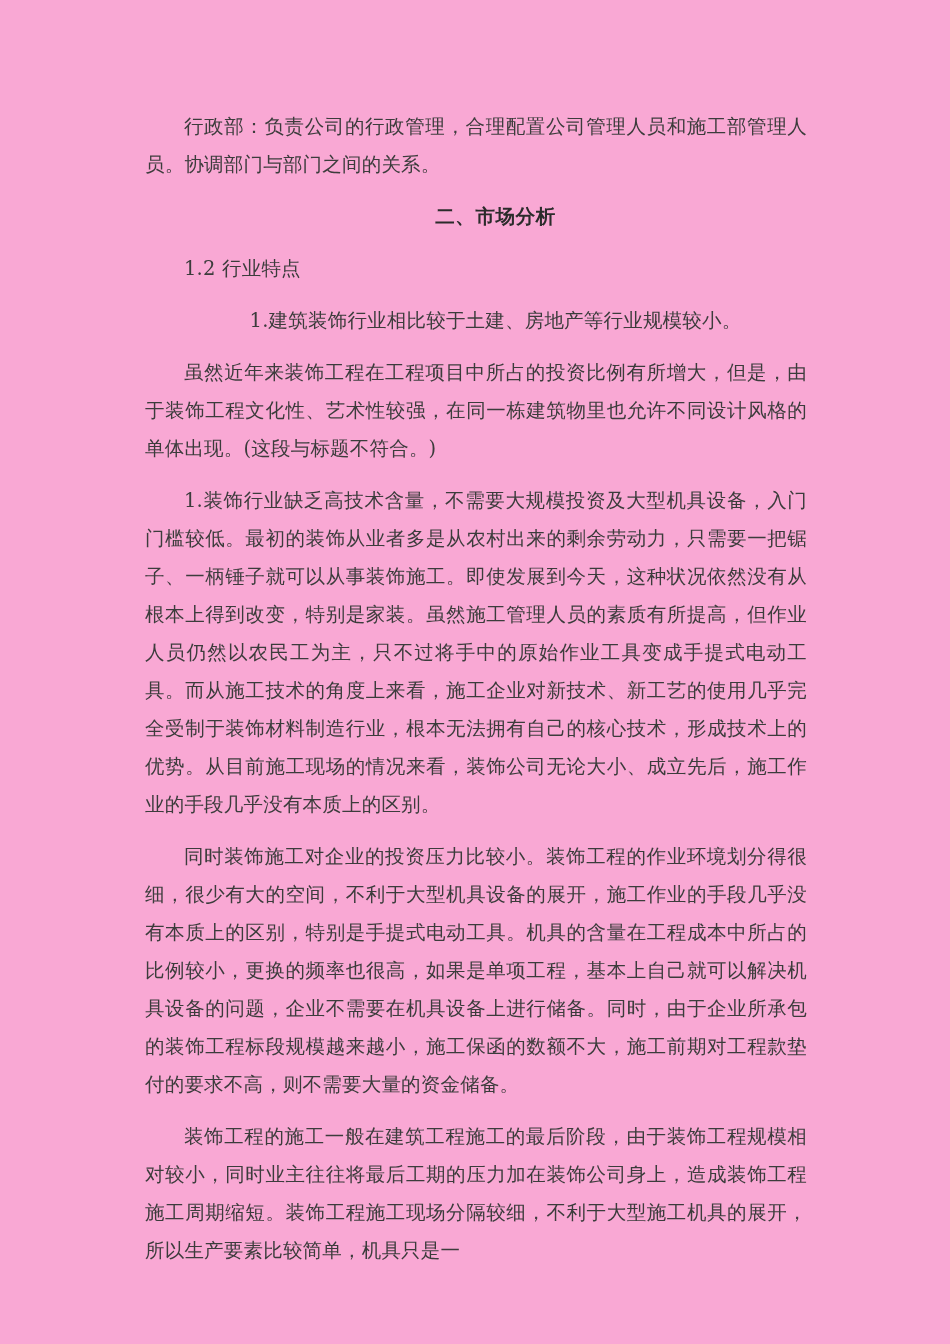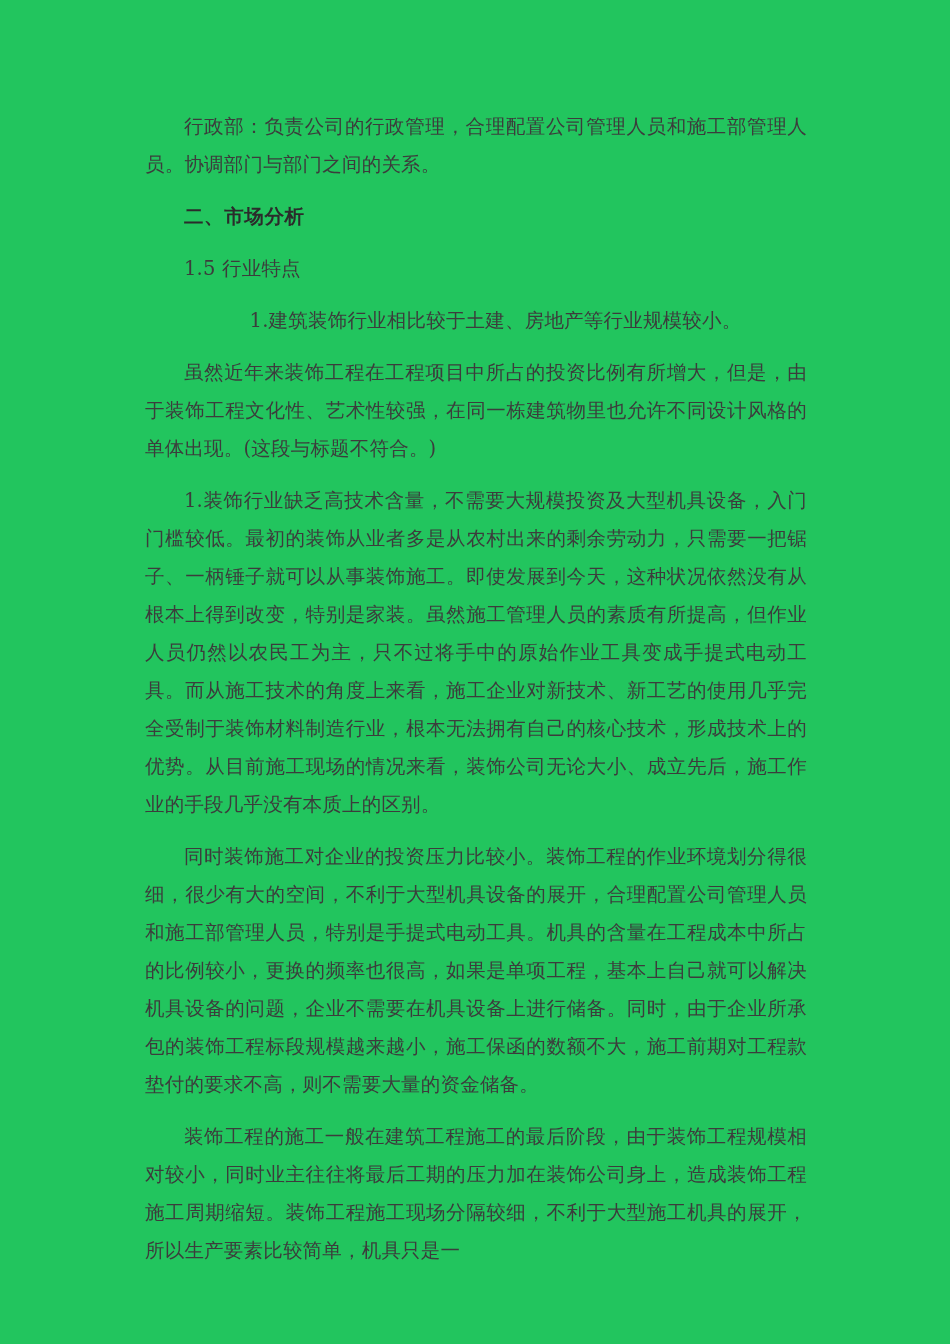--- a/index.html
+++ b/index.html
@@ -15,21 +15,21 @@
     overflow: hidden;
     font-family: "DejaVu Serif", "Liberation Serif", serif;
   }
 
   .page {
     position: absolute;
     left: 0;
     top: 0;
     width: 950px;
     height: 1344px;
-    background: #22c55e;
+    background: #f9a8d4;
   }
 
   .text-block {
     position: absolute;
     left: 145px;
     top: 108px;
     width: 662px;
   }
 
   
@@ -46,21 +46,21 @@
     word-break: break-all;
     overflow-wrap: break-word;
   }
 
   
   .heading {
     margin: 0 0 14px 0;
     font-size: 19.5px;
     line-height: 38px;
     color: #2b2b2b;
-    text-align: left;
+    text-align: center;
     text-indent: 2em;
     font-weight: bold;
     letter-spacing: 0.6px;
     font-family: "DejaVu Sans", "Liberation Sans", sans-serif;
   }
 
   
   .subheading {
     margin: 0 0 14px 0;
     font-size: 19.5px;
@@ -81,27 +81,27 @@
 <body>
 
 <div class="page">
   <div class="text-block">
 
     <p class="para">行政部：负责公司的行政管理，合理配置公司管理人员和施工部管理人员。协调部门与部门之间的关系。</p>
 
 
     <h2 class="heading">二、市场分析</h2>
 
-    <p class="subheading">1.5 行业特点</p>
+    <p class="subheading">1.2 行业特点</p>
 
     <p class="para short">1.建筑装饰行业相比较于土建、房地产等行业规模较小。</p>
 
     <p class="para">虽然近年来装饰工程在工程项目中所占的投资比例有所增大，但是，由于装饰工程文化性、艺术性较强，在同一栋建筑物里也允许不同设计风格的单体出现。(这段与标题不符合。)</p>
 
     <p class="para">1.装饰行业缺乏高技术含量，不需要大规模投资及大型机具设备，入门门槛较低。最初的装饰从业者多是从农村出来的剩余劳动力，只需要一把锯子、一柄锤子就可以从事装饰施工。即使发展到今天，这种状况依然没有从根本上得到改变，特别是家装。虽然施工管理人员的素质有所提高，但作业人员仍然以农民工为主，只不过将手中的原始作业工具变成手提式电动工具。而从施工技术的角度上来看，施工企业对新技术、新工艺的使用几乎完全受制于装饰材料制造行业，根本无法拥有自己的核心技术，形成技术上的优势。从目前施工现场的情况来看，装饰公司无论大小、成立先后，施工作业的手段几乎没有本质上的区别。</p>
 
-    <p class="para">同时装饰施工对企业的投资压力比较小。装饰工程的作业环境划分得很细，很少有大的空间，不利于大型机具设备的展开，合理配置公司管理人员和施工部管理人员，特别是手提式电动工具。机具的含量在工程成本中所占的比例较小，更换的频率也很高，如果是单项工程，基本上自己就可以解决机具设备的问题，企业不需要在机具设备上进行储备。同时，由于企业所承包的装饰工程标段规模越来越小，施工保函的数额不大，施工前期对工程款垫付的要求不高，则不需要大量的资金储备。</p>
+    <p class="para">同时装饰施工对企业的投资压力比较小。装饰工程的作业环境划分得很细，很少有大的空间，不利于大型机具设备的展开，施工作业的手段几乎没有本质上的区别，特别是手提式电动工具。机具的含量在工程成本中所占的比例较小，更换的频率也很高，如果是单项工程，基本上自己就可以解决机具设备的问题，企业不需要在机具设备上进行储备。同时，由于企业所承包的装饰工程标段规模越来越小，施工保函的数额不大，施工前期对工程款垫付的要求不高，则不需要大量的资金储备。</p>
 
 
     <p class="para">装饰工程的施工一般在建筑工程施工的最后阶段，由于装饰工程规模相对较小，同时业主往往将最后工期的压力加在装饰公司身上，造成装饰工程施工周期缩短。装饰工程施工现场分隔较细，不利于大型施工机具的展开，所以生产要素比较简单，机具只是一</p>
 
   </div>
 </div>
 
 </body></html>

